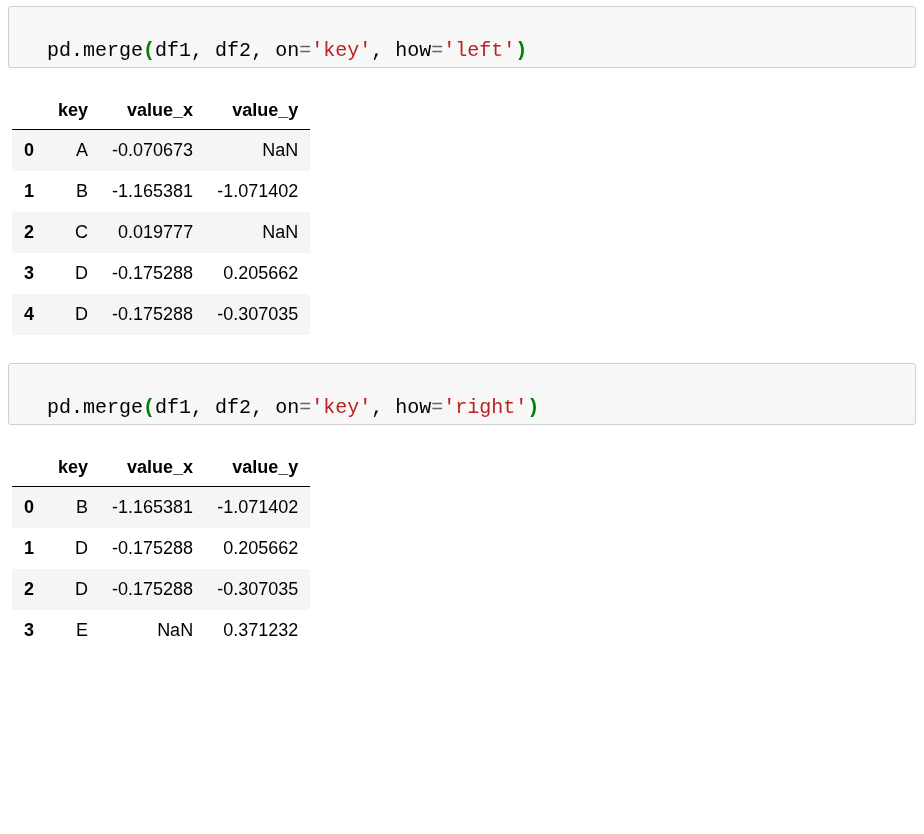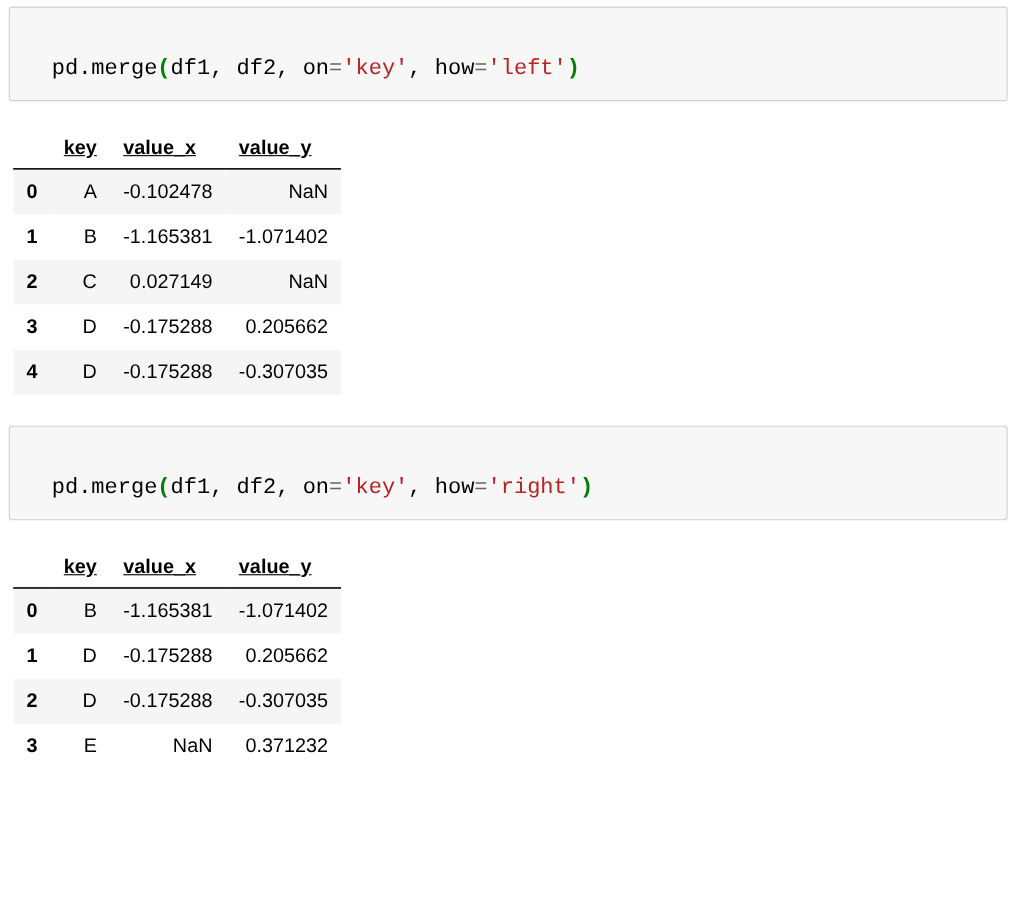--- a/index.html
+++ b/index.html
@@ -8,21 +8,21 @@
     font-family: -apple-system, BlinkMacSystemFont, "Segoe UI", Helvetica, Arial, sans-serif;
     background: #ffffff;
     color: #000000;
     width: 924px;
   }
   .code-cell {
     background: #f7f7f7;
     border: 1px solid #cfcfcf;
     border-radius: 3px;
     margin: 6px 8px 0 8px;
-    padding: 14px 14px;
+    padding: 2px 14px;
     font-family: Menlo, Monaco, "Courier New", monospace;
     font-size: 20px;
     line-height: 1.4;
     white-space: pre;
     overflow-x: auto;
   }
   .tok-name  { color: #000000; }
   .tok-punct { color: #000000; }
   .tok-paren { color: #008000; font-weight: bold; }
   .tok-arg   { color: #000000; }
@@ -30,26 +30,25 @@
   .tok-str   { color: #ba2121; }
 
   .df-wrap {
     margin: 24px 12px 28px 12px;
   }
   table.dataframe {
     border-collapse: collapse;
     font-size: 18px;
   }
   table.dataframe thead th {
-    text-align: left;
+    text-align: right;
     font-weight: 700;
     padding: 8px 12px;
     border-bottom: 1px solid #000000;
     background: #ffffff;
-    text-decoration: underline;
   }
   table.dataframe thead th.corner {
     border-bottom: 1px solid #000000;
   }
   table.dataframe tbody th {
     text-align: right;
     font-weight: 700;
     padding: 10px 12px;
   }
   table.dataframe tbody td {
@@ -78,33 +77,33 @@
           <th class="corner"></th>
           <th>key</th>
           <th>value_x</th>
           <th>value_y</th>
         </tr>
       </thead>
       <tbody>
         <tr>
           <th>0</th>
           <td>A</td>
-          <td>-0.102478</td>
+          <td>-0.070673</td>
           <td>NaN</td>
         </tr>
         <tr>
           <th>1</th>
           <td>B</td>
           <td>-1.165381</td>
           <td>-1.071402</td>
         </tr>
         <tr>
           <th>2</th>
           <td>C</td>
-          <td>0.027149</td>
+          <td>0.019777</td>
           <td>NaN</td>
         </tr>
         <tr>
           <th>3</th>
           <td>D</td>
           <td>-0.175288</td>
           <td>0.205662</td>
         </tr>
         <tr>
           <th>4</th>

